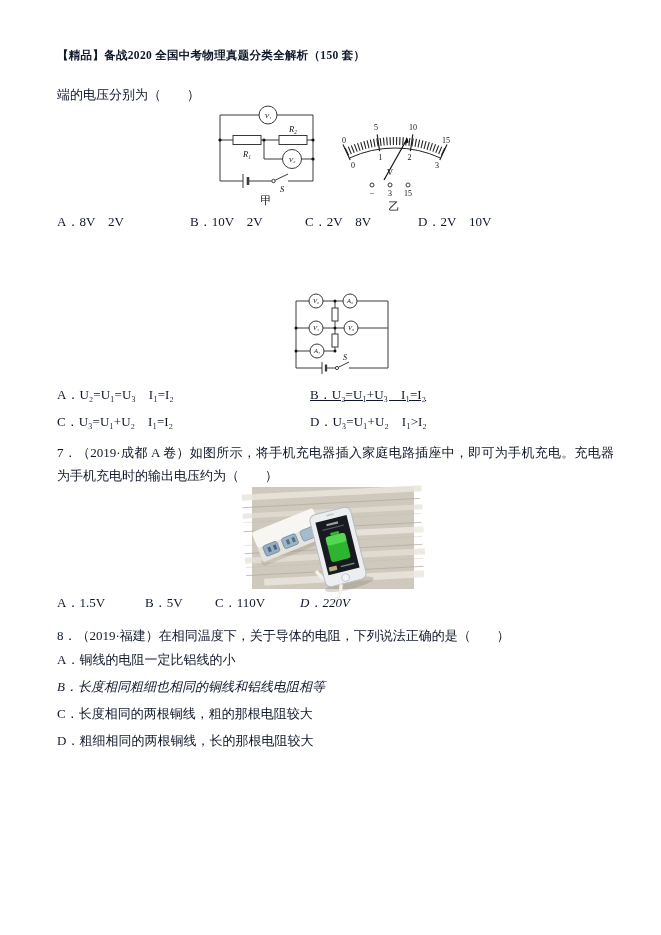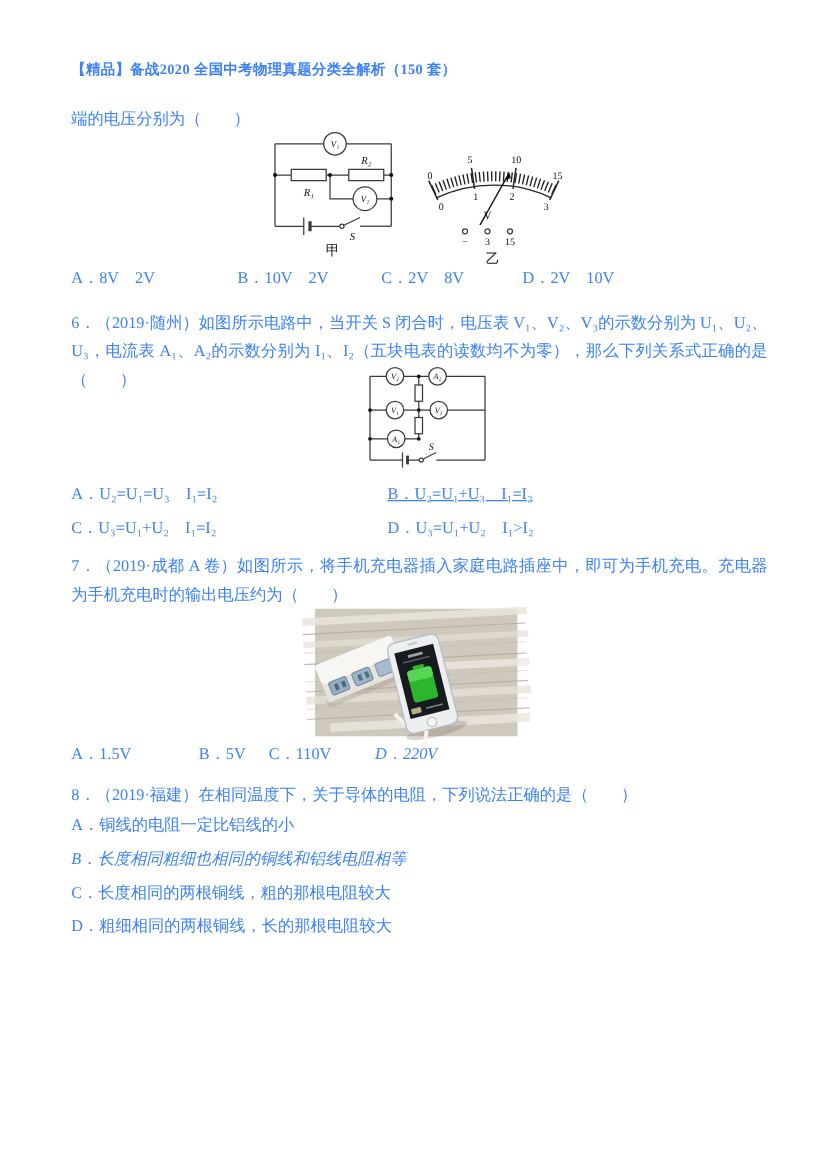--- a/index.html
+++ b/index.html
@@ -1,18 +1,18 @@
 <!DOCTYPE html>
 <html><head>
 <meta charset="utf-8">
 <style>
   html,body{margin:0;padding:0;background:#ffffff;}
   .page{
     position:relative;width:661px;height:935px;background:#fff;overflow:hidden;
-    font-family:"Liberation Serif","DejaVu Serif","DejaVu Sans",serif;color:#3b82f6;
+    font-family:"Liberation Serif","DejaVu Serif","DejaVu Sans",serif;color:#0f172a;
   }
   .abs{position:absolute;}
   .header{left:57px;top:48px;font-size:11.5px;font-weight:bold;letter-spacing:.3px;white-space:nowrap;}
   .stem{left:57px;width:557px;font-size:13px;line-height:23px;text-align:justify;}
   .line13{font-size:13px;white-space:nowrap;}
   .optrow span{position:absolute;font-size:13px;white-space:nowrap;}
   svg{position:absolute;overflow:visible;}
   svg text{font-family:"Liberation Serif","DejaVu Serif","DejaVu Sans",serif;fill:#111;}
   .wire{stroke:#3a3a3a;stroke-width:1;fill:none;}
   .box{fill:#fff;stroke:#3a3a3a;stroke-width:1;}
@@ -92,21 +92,20 @@
     <text class="cap" x="56" y="98">乙</text>
   </svg>
 
   <div class="optrow">
     <span style="left:57px;top:213px;">A．8V　2V</span>
     <span style="left:190px;top:213px;">B．10V　2V</span>
     <span style="left:305px;top:213px;">C．2V　8V</span>
     <span style="left:418px;top:213px;">D．2V　10V</span>
   </div>
 
-  <div class="abs stem" style="top:246px;">6．（2019·随州）如图所示电路中，当开关 S 闭合时，电压表 V₁、V₂、V₃的示数分别为 U₁、U₂、U₃，电流表 A₁、A₂的示数分别为 I₁、I₂（五块电表的读数均不为零），那么下列关系式正确的是（　　）</div>
 
   <svg class="abs" style="left:289px;top:289px;" width="110" height="92" viewBox="0 0 110 92">
     <path class="wire" d="M7,12 H99 M7,39 H99 M7,62 H46 M7,12 V79 M99,12 V79 M46,12 V62"></path>
     <rect class="box" x="43" y="19" width="6" height="13"></rect>
     <rect class="box" x="43" y="45" width="6" height="13"></rect>
 
     <path class="wire" d="M7,79 H33 M37,79 H46.4 M60,79 H99"></path>
     <path d="M33,73 V85" stroke="#3a3a3a" stroke-width="1"></path>
     <path d="M37,75.5 V82.5" stroke="#3a3a3a" stroke-width="2.3"></path>
     <circle cx="48" cy="79" r="1.6" class="box"></circle>
@@ -179,21 +178,21 @@
       <rect x="-10" y="-12.5" width="20" height="9" rx="2.5" fill="#55d655"></rect>
       <rect x="-14" y="17.5" width="8" height="4.5" rx="0.8" fill="#b8ad85"></rect>
       <rect x="-2" y="19" width="14" height="1.4" fill="#7d838b"></rect>
       <circle cx="0" cy="31.5" r="3.8" fill="#f3f4f6" stroke="#c2c7cc" stroke-width="1"></circle>
       <path d="M-6,37 L-8,43 Q-11,50 -20,53" stroke="#f4f3ef" stroke-width="3.2" fill="none"></path>
     </g>
   </svg>
 
   <div class="optrow">
     <span style="left:57px;top:594px;">A．1.5V</span>
-    <span style="left:145px;top:594px;margin-left:14px;">B．5V</span>
+    <span style="left:145px;top:594px;">B．5V</span>
     <span style="left:215px;top:594px;">C．110V</span>
     <span style="left:300px;top:594px;font-style:italic;">D．220V</span>
   </div>
 
   <div class="abs stem" style="top:624px;">8．（2019·福建）在相同温度下，关于导体的电阻，下列说法正确的是（　　）</div>
   <div class="abs line13" style="left:57px;top:651px;">A．铜线的电阻一定比铝线的小</div>
   <div class="abs line13" style="left:57px;top:678px;font-style:italic;">B．长度相同粗细也相同的铜线和铝线电阻相等</div>
   <div class="abs line13" style="left:57px;top:705px;">C．长度相同的两根铜线，粗的那根电阻较大</div>
   <div class="abs line13" style="left:57px;top:732px;">D．粗细相同的两根铜线，长的那根电阻较大</div>
 

